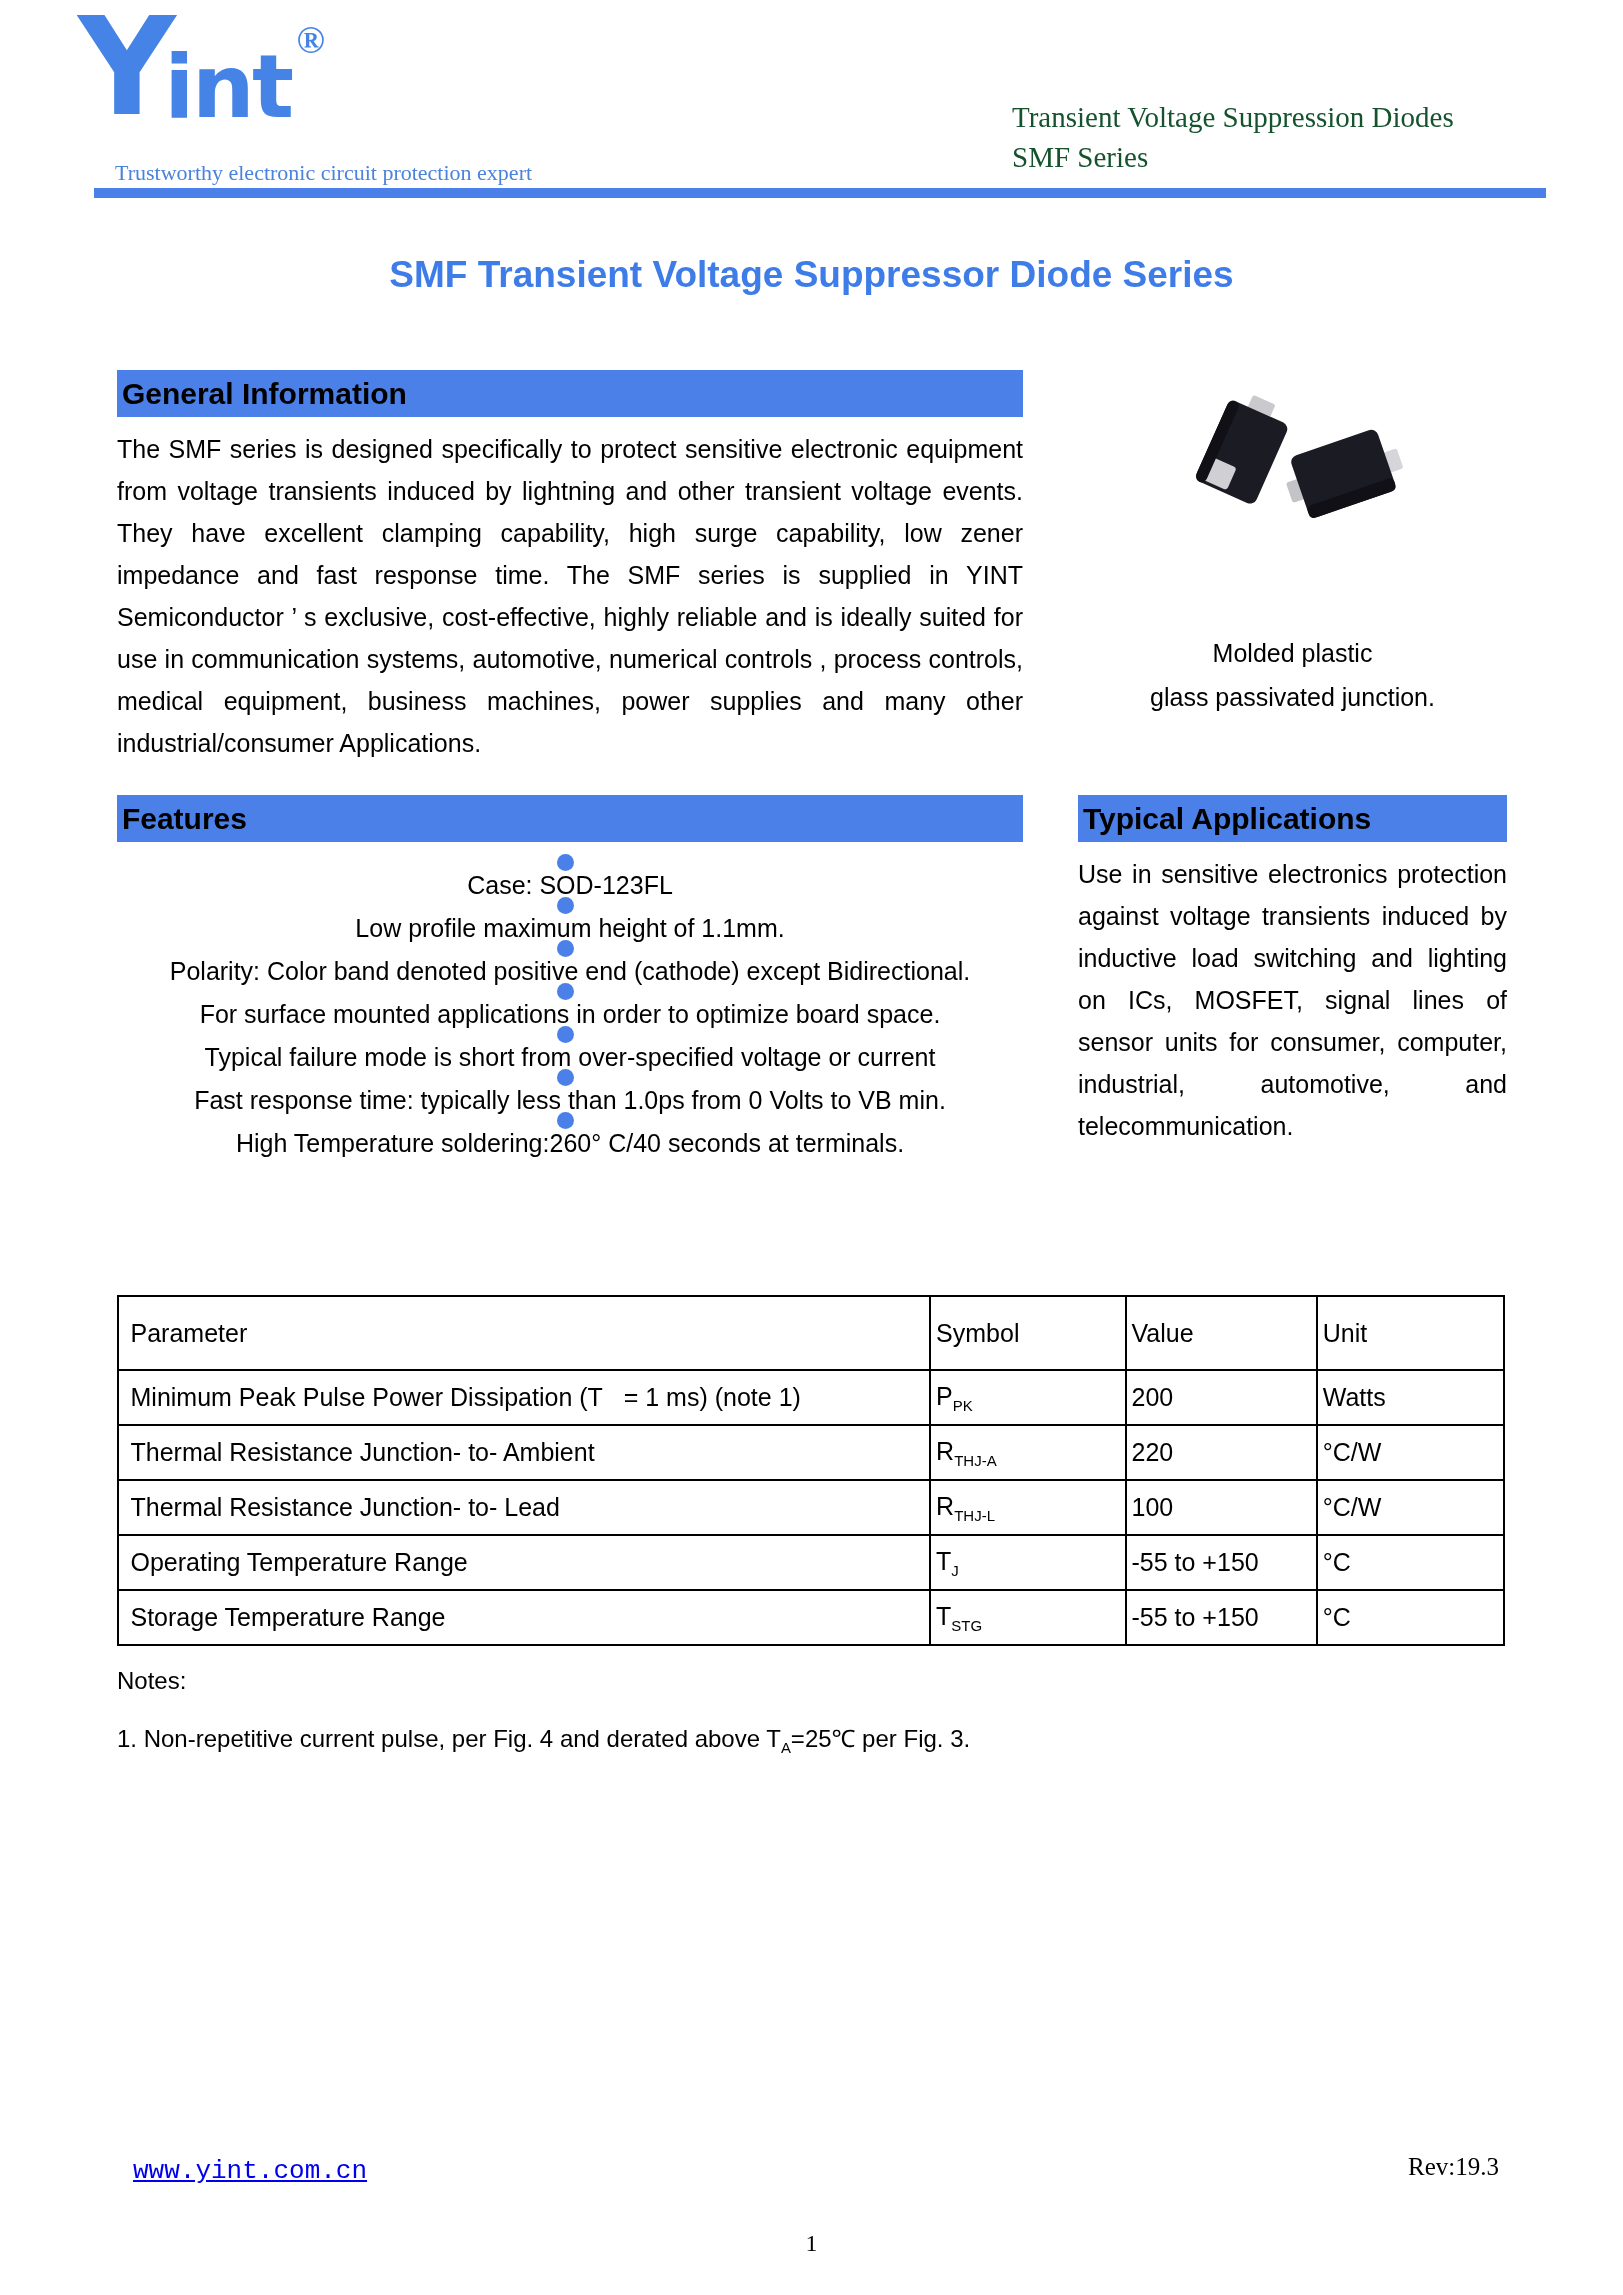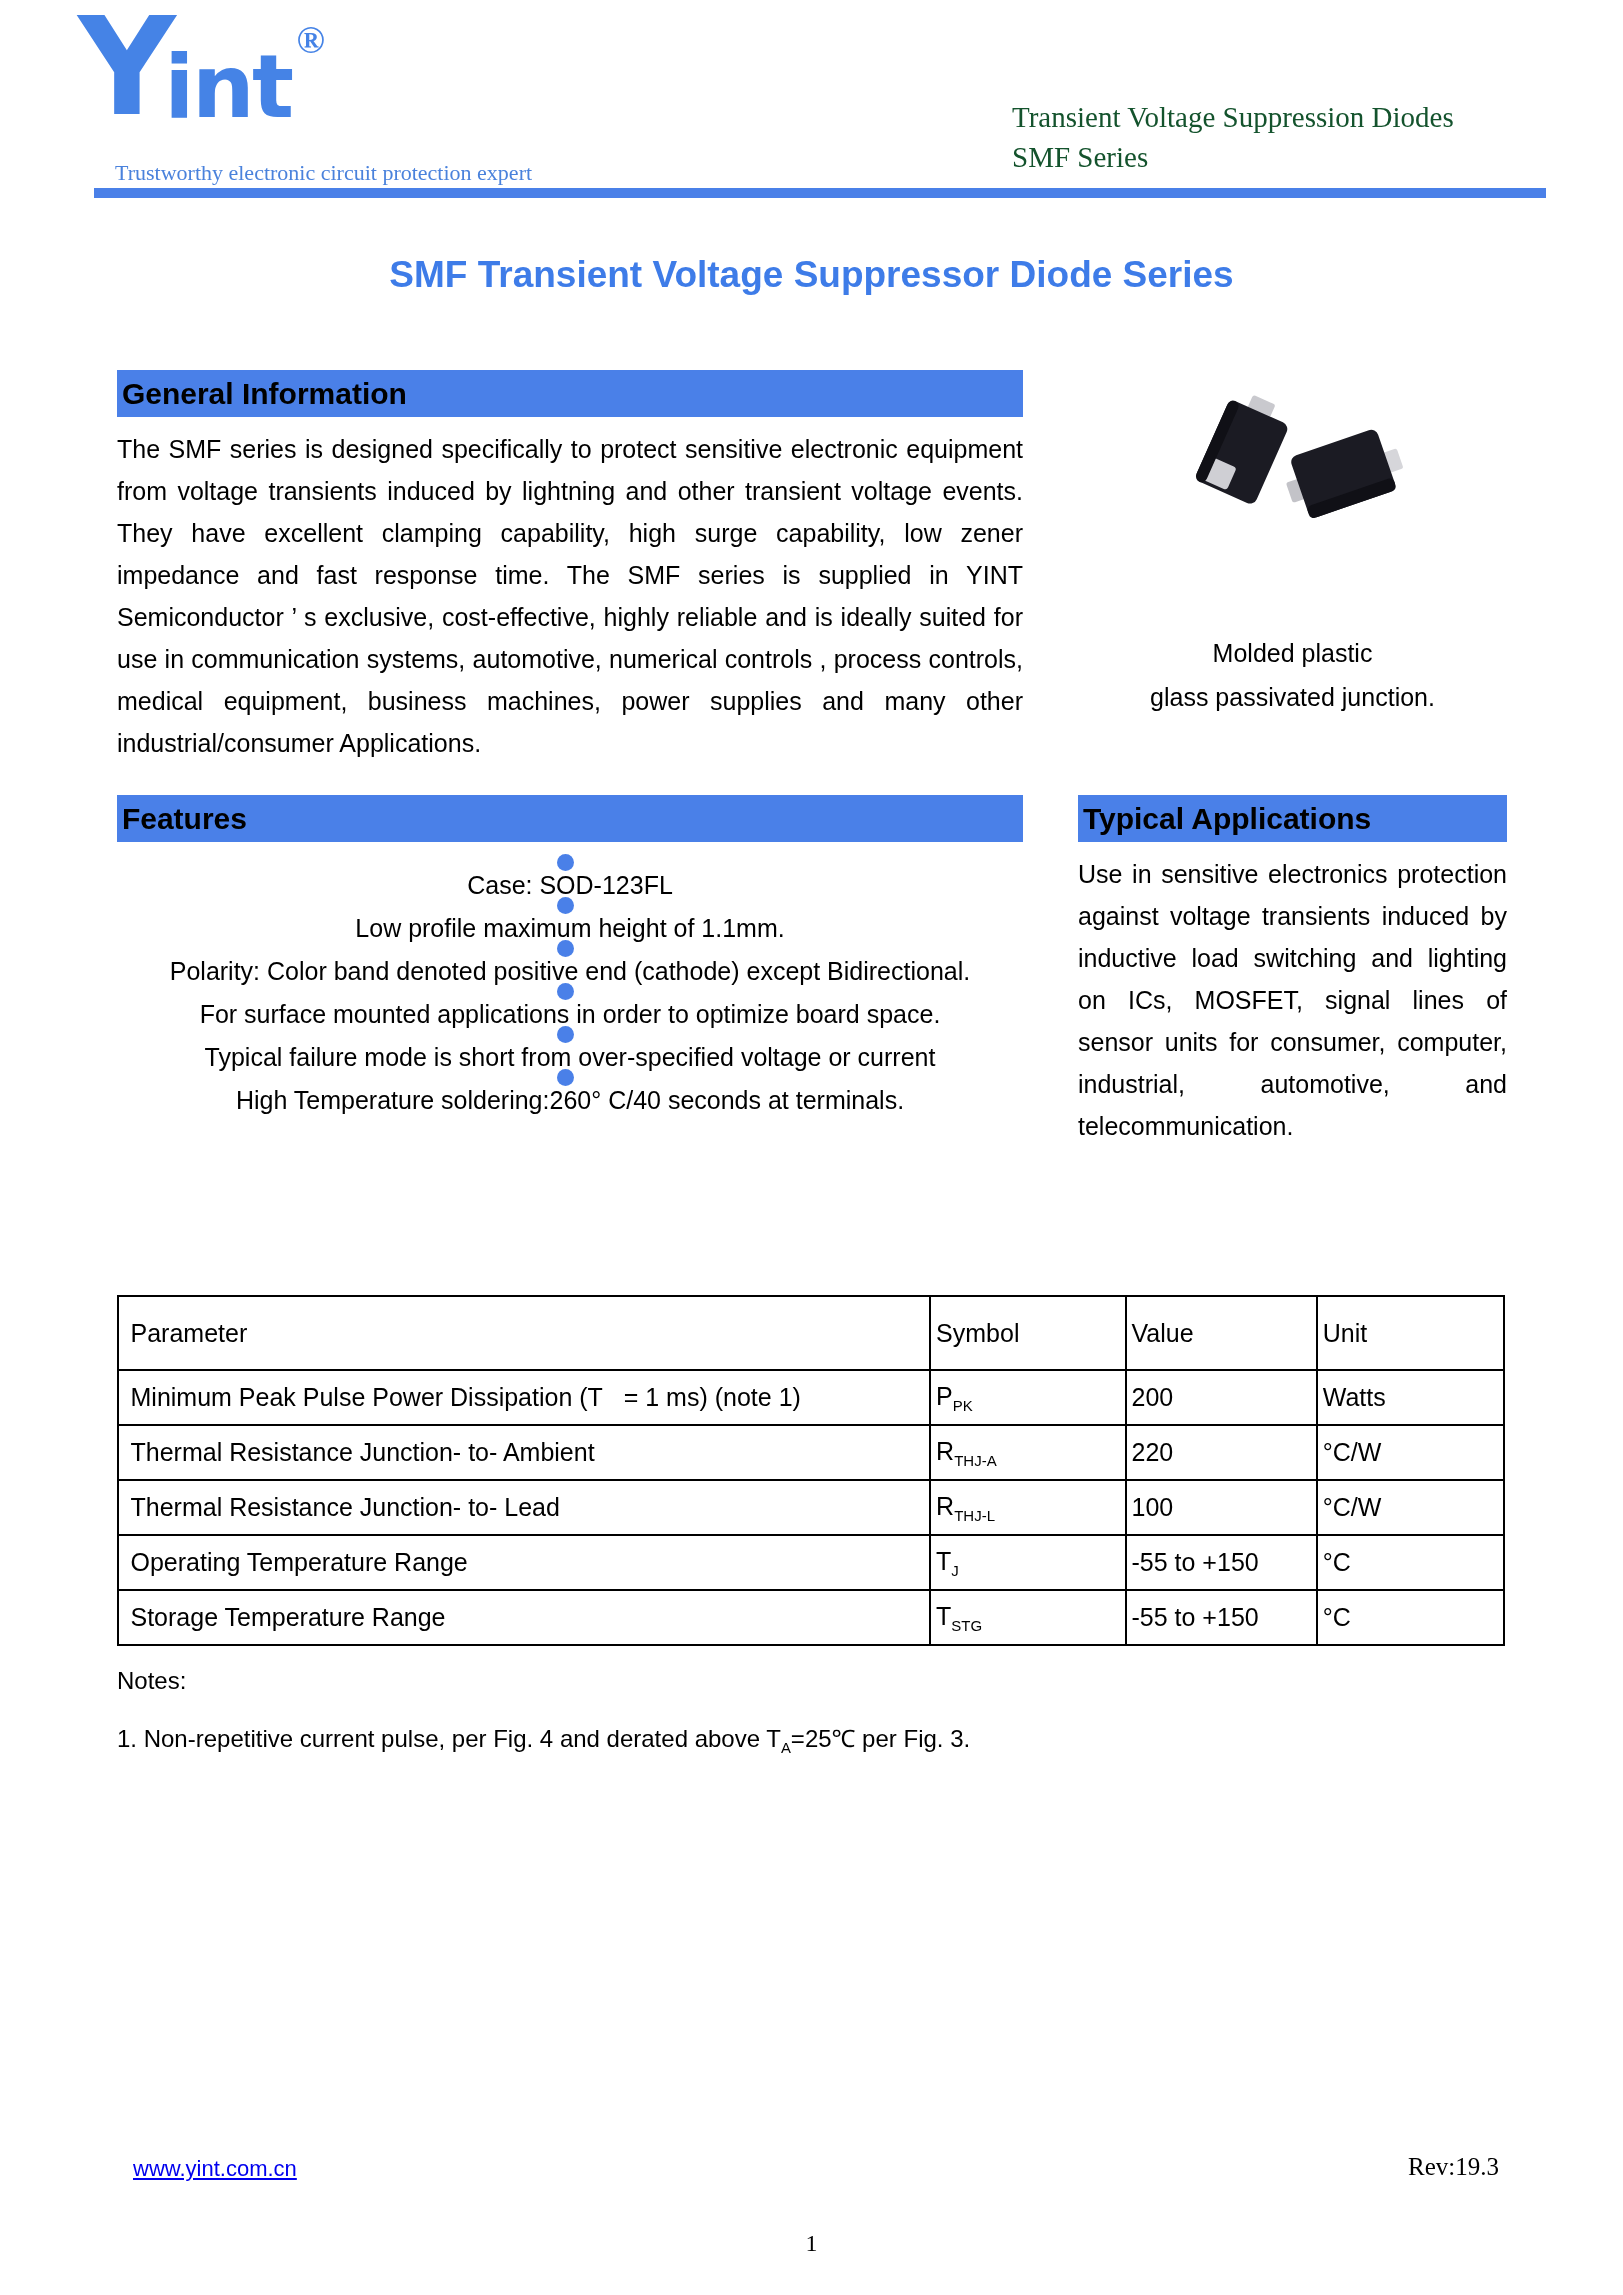--- a/index.html
+++ b/index.html
@@ -59,22 +59,22 @@
   }
   .ec-table th { height:74px; }
   .ec-table td { height:55px; }
   .ec-table .cell-param { text-align:left; padding-left:11.5px; }
   .ec-table sub { font-size:0.60em; }
   .notes { margin-top:21px; font-size:24px; }
   .note-line { margin-top:26px; }
   .note-line sub { font-size:0.62em; }
   
   .footer-link {
-    position:absolute; left:133px; top:2156px; font-family:Liberation Sans, sans-serif;
-    font-size:22px; color:#0000ee; text-decoration:underline;
+    position:absolute; left:133px; top:2156px; font-family:Liberation Mono, monospace;
+    font-size:26px; color:#0000ee; text-decoration:underline;
   }
   .footer-rev {
     position:absolute; right:124px; top:2153px; font-family:"Liberation Serif", serif;
     font-size:25px; color:#000;
   }
   .page-num {
     position:absolute; left:0; top:2230px; width:100%; text-align:center;
     font-family:"Liberation Serif", serif; font-size:24px;
   }
 </style>
@@ -143,20 +143,24 @@
       <div class="feature-item">
           <span class="dot"></span>
           <span>For surface mounted applications in order to optimize board space.</span>
         </div>
       <div class="feature-item">
           <span class="dot"></span>
           <span>Typical failure mode is short from over-specified voltage or current</span>
         </div>
       <div class="feature-item">
           <span class="dot"></span>
+          <span>Fast response time: typically less than 1.0ps from 0 Volts to VB min.</span>
+        </div>
+      <div class="feature-item">
+          <span class="dot"></span>
           <span>High Temperature soldering:260°&nbsp;C/40 seconds at terminals.</span>
         </div>
     </div>
   </div>
 
   <div class="apps-block">
     <div class="section-bar">Typical Applications</div>
     <div class="body-text">Use in sensitive electronics protection against voltage transients induced by inductive load switching and lighting on ICs, MOSFET, signal lines of sensor units for consumer, computer, industrial, automotive, and telecommunication.</div>
   </div>
 

